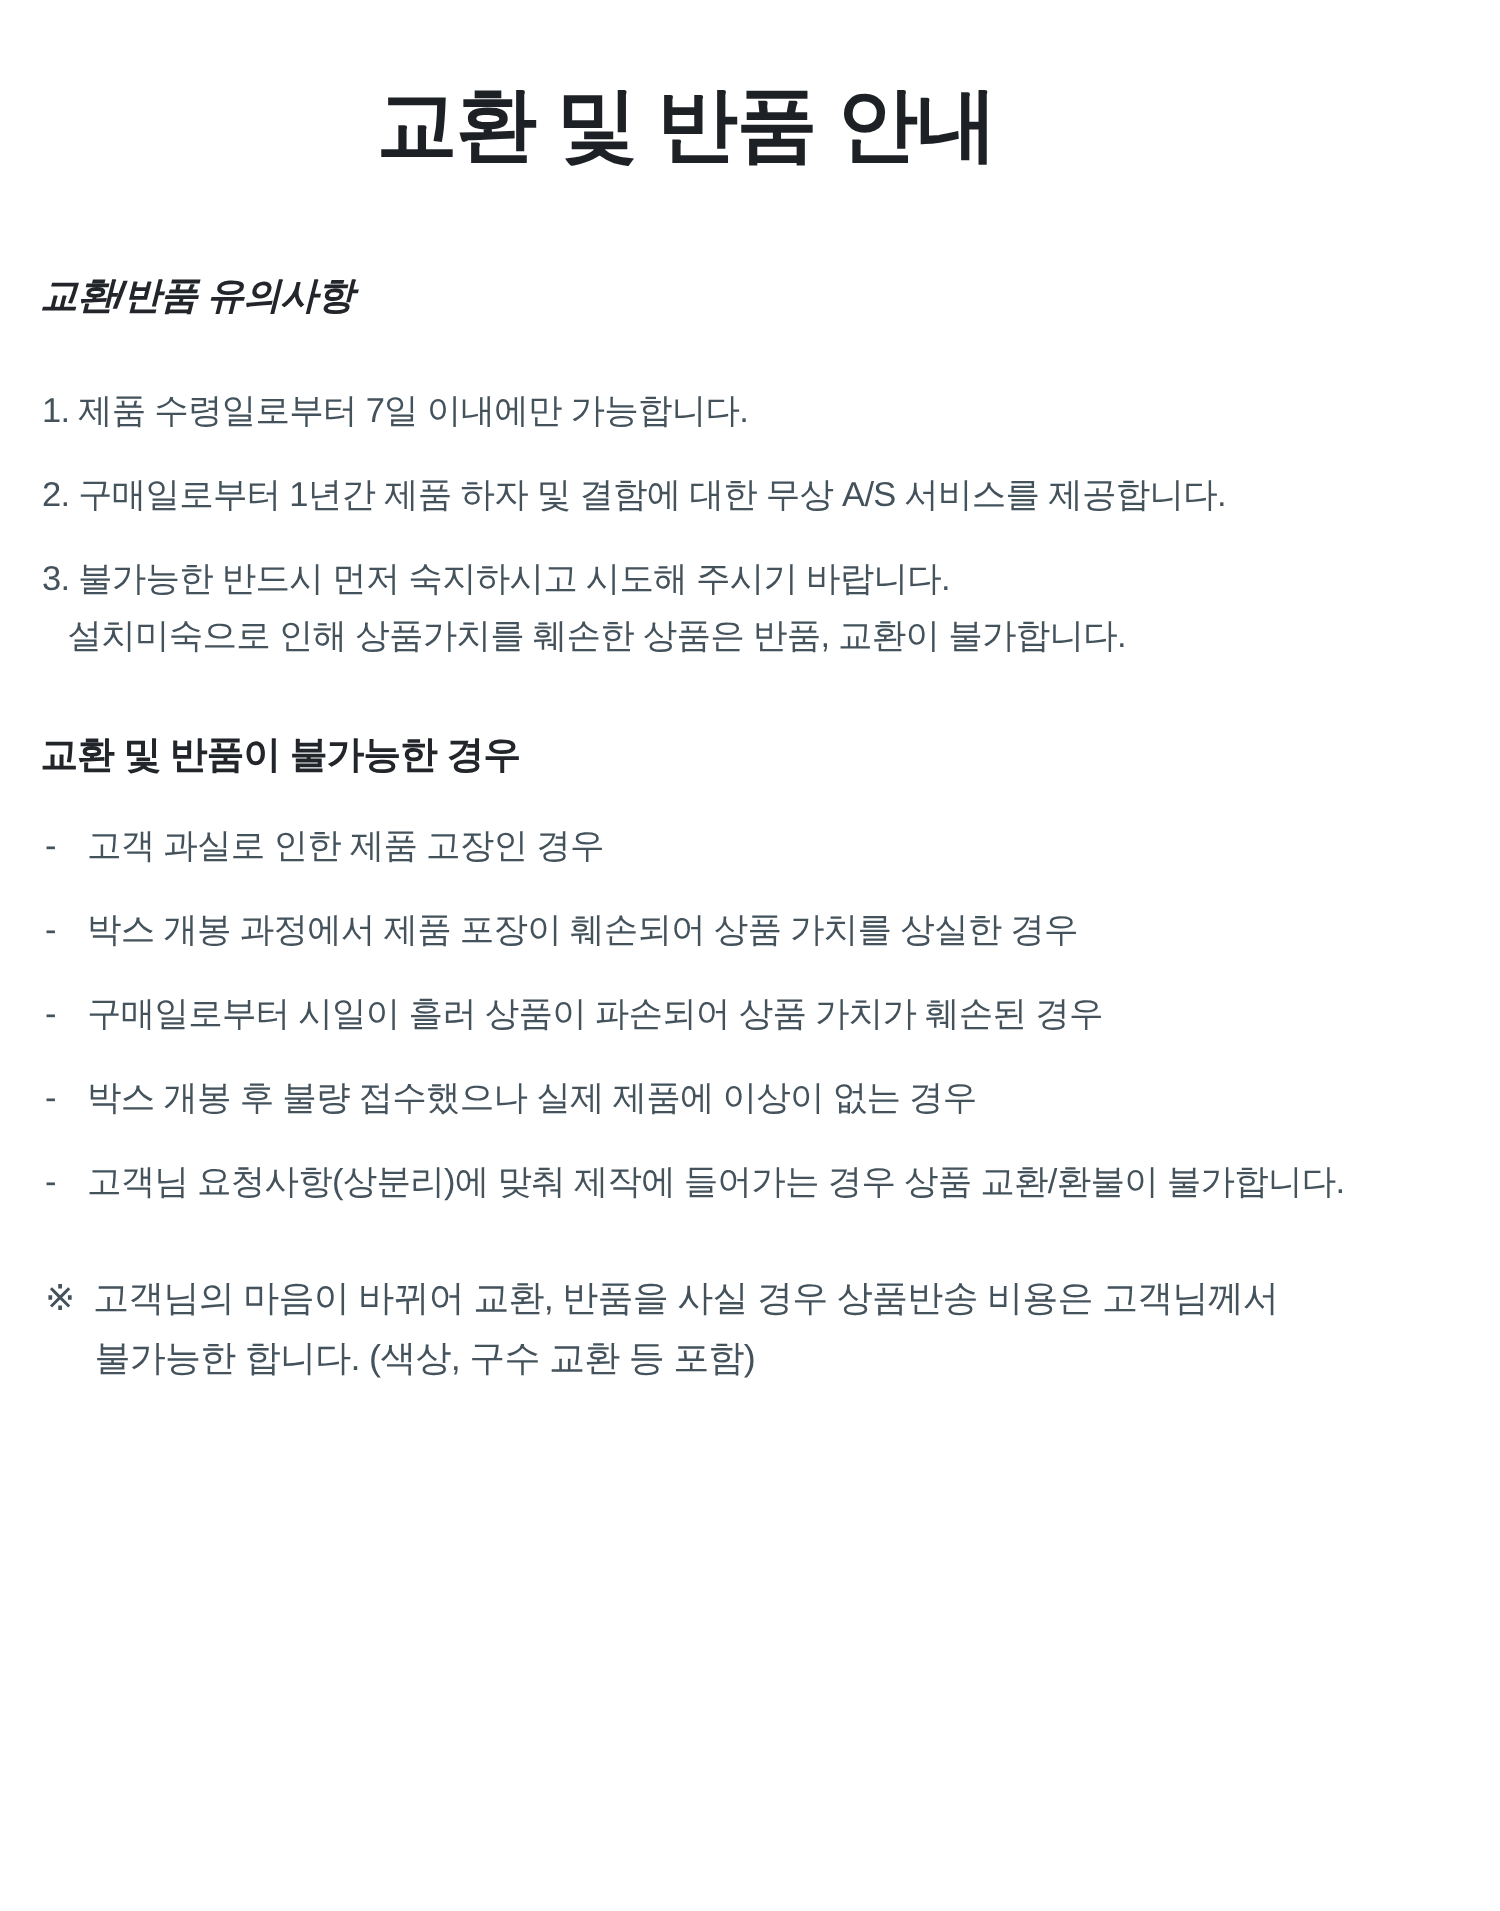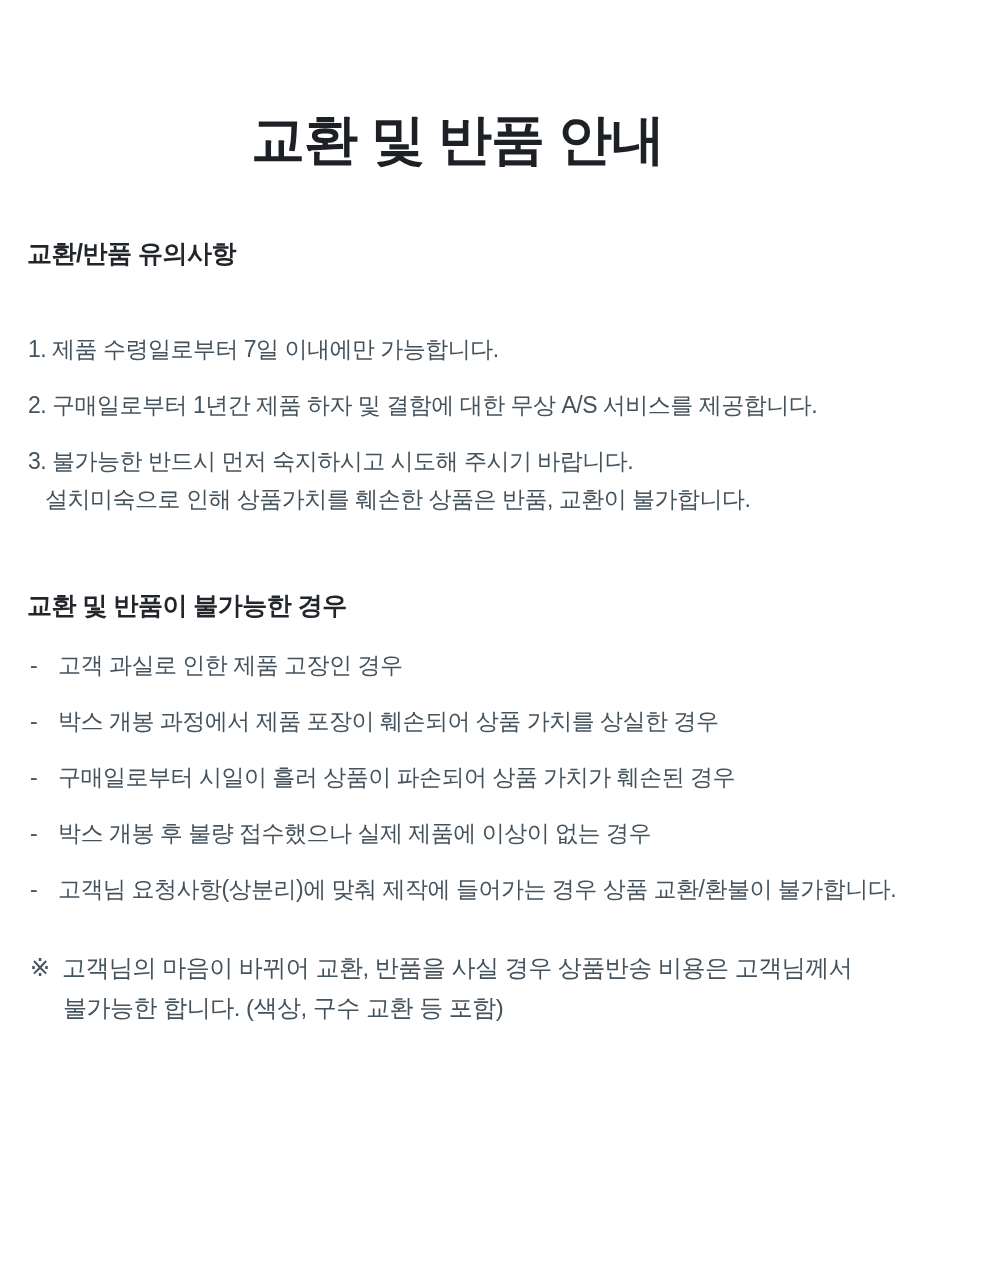--- a/index.html
+++ b/index.html
@@ -9,42 +9,42 @@
   body {
     width: 1000px;
     height: 1274px;
     font-family: "Liberation Sans", "DejaVu Sans", sans-serif;
     overflow: hidden;
   }
   .page {
     width: 1000px;
     height: 1274px;
     background: #ffffff;
-    padding-top: 104px;
+    padding-top: 48px;
   }
   .title {
     width: 915px;
     text-align: center;
     font-size: 54px;
     font-weight: 700;
     letter-spacing: -1px;
     color: #1d2126;
     line-height: 70px;
     margin-bottom: 62px;
   }
   .section-heading {
     font-size: 25px;
     font-weight: 700;
     letter-spacing: -0.5px;
     color: #22262b;
     line-height: 34px;
     padding-left: 27px;
   }
-  .notice-heading { margin-bottom: 60px; }
-  .impossible-heading { margin-top: 70px; margin-bottom: 24px; }
+  .notice-heading { margin-bottom: 40px; font-style: italic; }
+  .impossible-heading { margin-top: 44px; margin-bottom: 24px; }
   .num-item {
     font-size: 23px;
     color: #44525c;
     letter-spacing: -0.5px;
     line-height: 38px;
     padding-left: 28px;
     margin-bottom: 18px;
   }
   .num-item .line1 { display: flex; }
   .num-item .marker {

